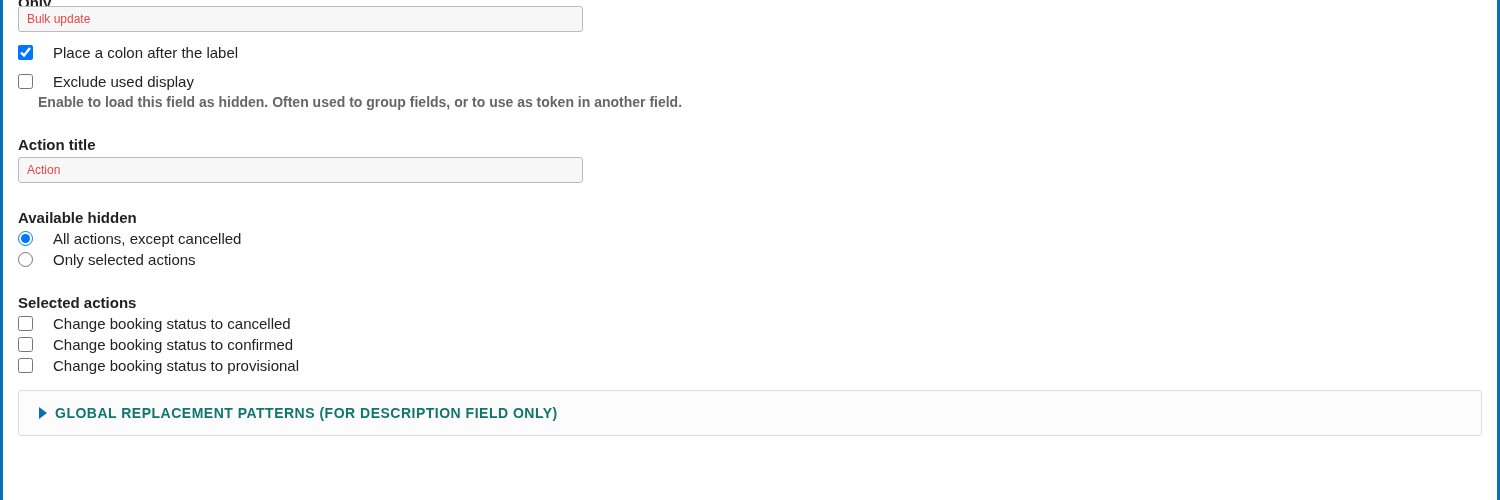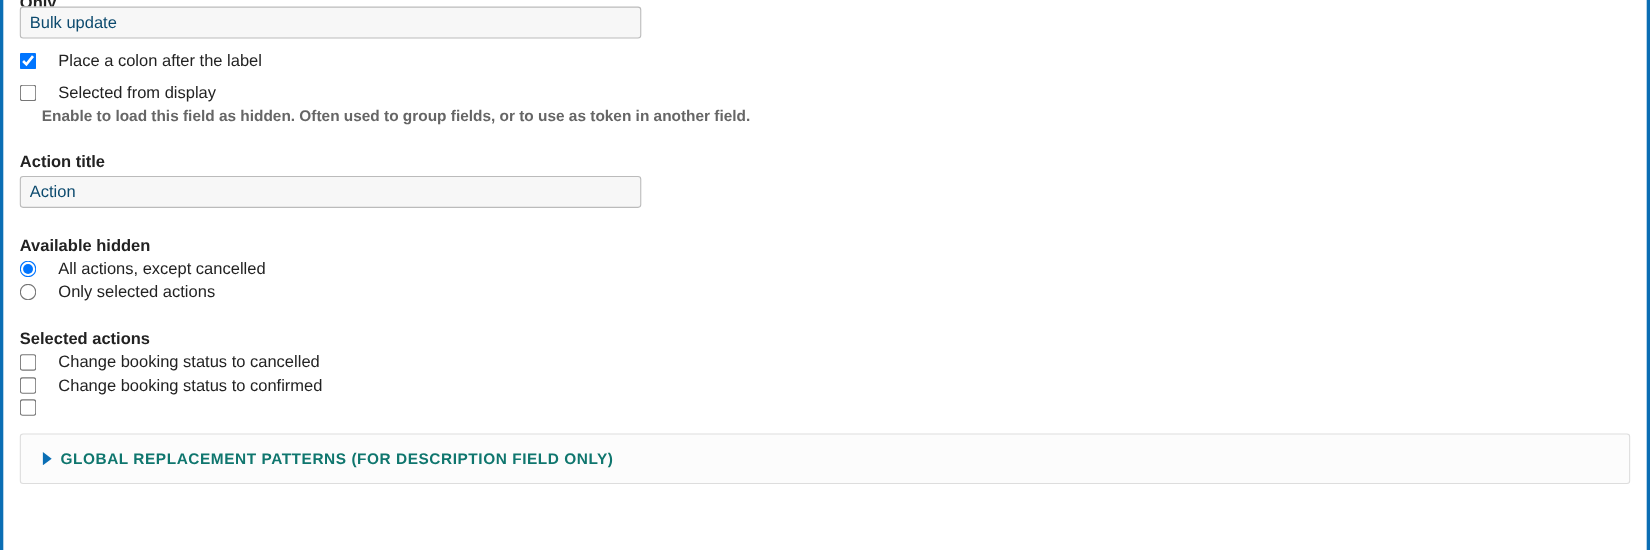--- a/index.html
+++ b/index.html
@@ -32,23 +32,23 @@
       line-height: 0.4;
       overflow: hidden;
       height: 6px;
     }
     input[type="text"] {
       width: 565px;
       padding: 5px 8px;
       border: 1px solid #bbb;
       border-radius: 3px;
       background: #f7f7f7;
-      font-size: 15px;
+      font-size: 12px;
       font-family: inherit;
-      color: #0c4a6e;
+      color: #ef4444;
     }
     .checkbox-row, .radio-row {
       display: flex;
       align-items: center;
       gap: 20px;
       margin-bottom: 4px;
     }
     .checkbox-row input[type="checkbox"],
     .radio-row input[type="radio"] {
       width: 15px;
@@ -111,21 +111,21 @@
 <div class="form-item">
   <div class="checkbox-row">
     <input type="checkbox" id="colon-cb" checked="" style="">
     <label for="colon-cb">Place a colon after the label</label>
   </div>
 </div>
 
 <div class="form-item">
   <div class="checkbox-row">
     <input type="checkbox" id="exclude-cb" style="">
-    <label for="exclude-cb">Selected from display</label>
+    <label for="exclude-cb">Exclude used display</label>
   </div>
   <div class="description">Enable to load this field as hidden. Often used to group fields, or to use as token in another field.</div>
 </div>
 
 <div class="spacer-md"></div>
 
 <div class="form-item">
   <span class="label-bold">Action title</span>
   <input type="text" value="Action" style="">
 </div>
@@ -151,20 +151,21 @@
   <div class="checkbox-row">
     <input type="checkbox" id="sa0" style="">
     <label for="sa0">Change booking status to cancelled</label>
   </div>
   <div class="checkbox-row">
     <input type="checkbox" id="sa1" style="">
     <label for="sa1">Change booking status to confirmed</label>
   </div>
   <div class="checkbox-row">
     <input type="checkbox" id="sa2" style="">
+    <label for="sa2">Change booking status to provisional</label>
   </div>
 </div>
 
 <div class="details-box">
   <div class="details-summary">
     <span class="triangle"></span>
     <span class="title">GLOBAL REPLACEMENT PATTERNS (FOR DESCRIPTION FIELD ONLY)</span>
   </div>
 </div>
 

